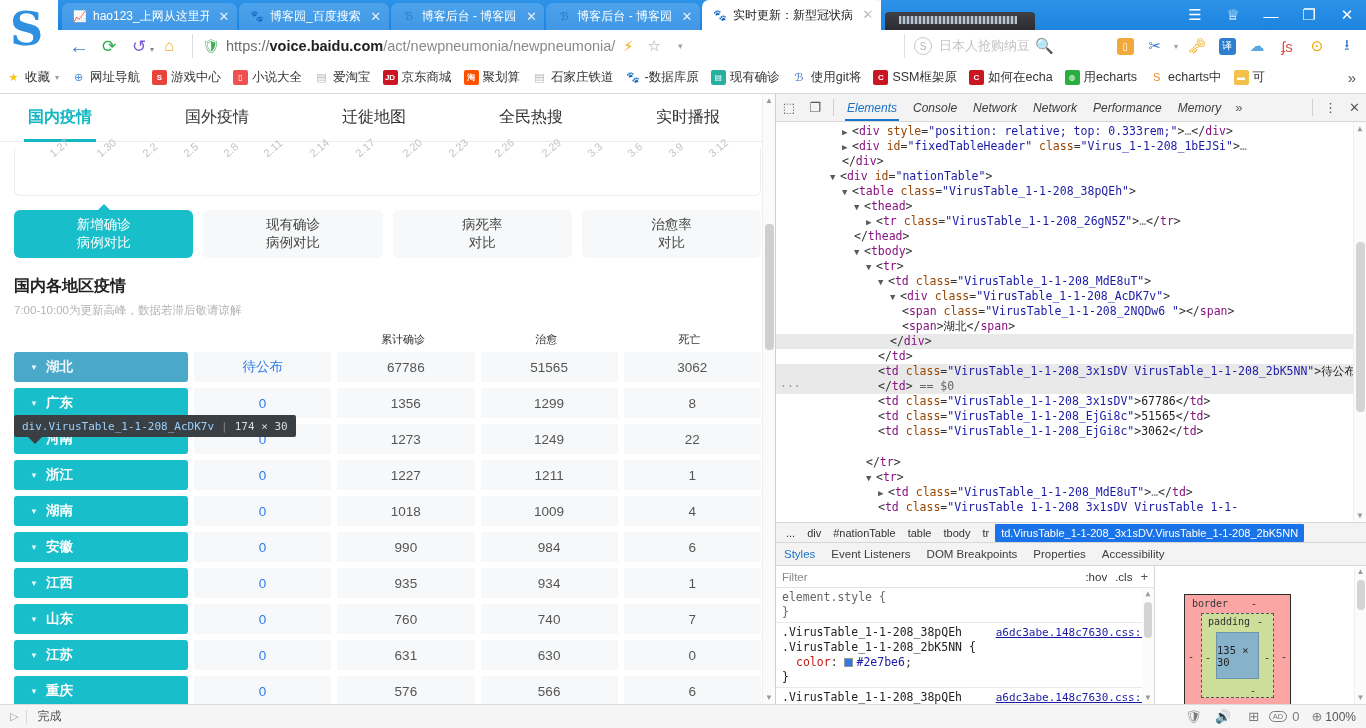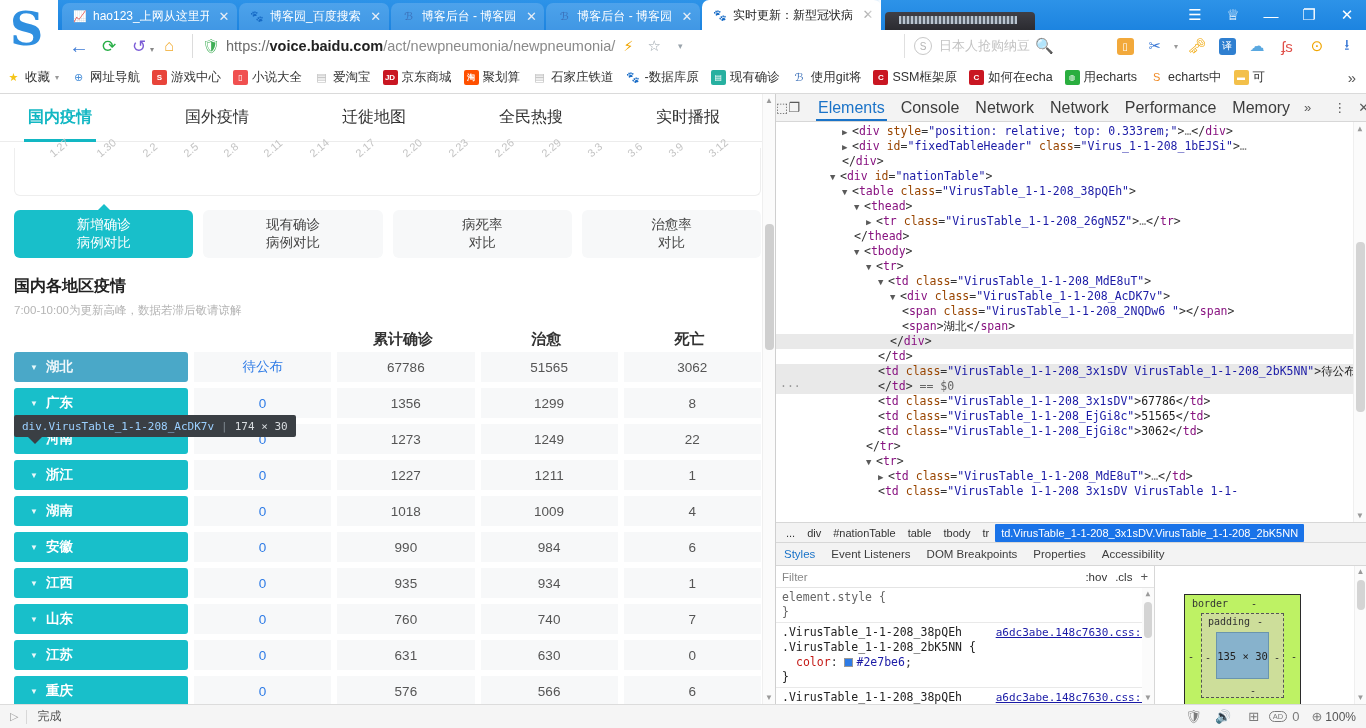--- a/index.html
+++ b/index.html
@@ -209,21 +209,21 @@
     border-left: 6px solid transparent; border-right: 6px solid transparent;
     border-bottom: 6px solid #18bfca;
   }
 
   .sectitle { margin: 18px 0 0 14px; font-size: 16px; color: #222; font-weight: bold;}
   .subtitle { margin: 6px 0 0 14px; font-size: 11.5px; color: #b4b4b4; }
 
   .vtable { margin: 8px 14px 0 14px; }
   .vthead {
     display: flex; height: 26px; align-items: center;
-    font-size: 15px; color: #333; font-weight: bold;
+    font-size: 11px; color: #333; font-weight: normal;
   }
   .vthead .c0 { width: 174px; flex: 0 0 174px; }
   .vthead .c { flex: 1; text-align: center; }
   .vrow { display: flex; align-items: center; height: 30px; margin-bottom: 6px; }
   .vrow .name {
     width: 174px; flex: 0 0 174px; height: 30px; border-radius: 3px;
     background: #18bfca; color: #fff; font-size: 13.5px; font-weight: bold;
     display: flex; align-items: center; padding-left: 16px;
   }
   .vrow.sel .name { background: #4aa8c8; color: #f0f7fa; }
@@ -273,21 +273,21 @@
     height: 28px; display: flex; align-items: center;
     border-bottom: 1px solid #d7d7d7; background: #f3f3f3; font-size: 12px;
   }
   .dticon {
     width: 26px; height: 26px; display: flex; align-items: center; justify-content: center;
     color: #5a5a5a; font-size: 13px;
   }
   .dtvline { width:1px; height: 17px; background:#d0d0d0; margin: 0 5px; }
   .dttab {
     padding: 0 8px; height: 27px; display: flex; align-items: center;
-    color: #3c3c3c; font-size: 16px; position: relative;
+    color: #3c3c3c; font-size: 12px; position: relative; font-style: italic;
   }
   .dttab.active { color: #1a73c8; }
   .dttab.active::after {
     content:""; position:absolute; left:6px; right:6px; bottom:0; height:2px; background:#1a73c8;
   }
   .dtbar .spacer { flex: 1; }
   .dtmore { padding: 0 6px; color:#5a5a5a; font-size: 13px; }
 
   .domtree {
     flex: 0 0 400px; overflow: hidden; position: relative;
@@ -360,22 +360,22 @@
     border:1px solid #999; vertical-align:-1px; margin-right:3px;
   }
   .es { color: #666; }
 
   .spscroll { position:absolute; right:0; top:22px; bottom:0; width: 12px; background:#fbfbfb; }
   .spscroll .ar { height:12px; text-align:center; line-height:12px; font-size:8px; color:#9a9a9a;}
   .spscroll .th { position:absolute; left:2px; top:14px; width:8px; height:36px; background:#d4d4d4; border-radius:4px;}
 
   .boxpane { width: 211px; flex: 0 0 211px; position: relative; background: #fff; }
   .boxmodel {
-    position: absolute; left: 29px; top: 28px; width: 117px; height: 123px;
-    background: #bef264; border: 1px solid #2b2b2b;
+    position: absolute; left: 29px; top: 28px; width: 107px; height: 123px;
+    background: #fca5a5; border: 1px solid #2b2b2b;
     font-family: "DejaVu Sans Mono", monospace; font-size: 10px; color: #333;
   }
   .boxmodel .lbl { position: absolute; left: 7px; top: 3px; font-size: 10px; }
   .bm-pad {
     position: absolute; left: 16px; top: 18px; right: 16px; bottom: 18px;
     background: #cdde9a; border: 1px dashed #555;
   }
   .bm-pad .lbl { position: absolute; left: 6px; top: 2px; }
   .bm-content {
     position: absolute; left: 14px; top: 18px; right: 14px; bottom: 18px;
@@ -781,21 +781,21 @@
           <div class="dl" style="padding-left: 102px;"><span class="arrowt">▼</span><span class="pun">&lt;</span><span class="tg">td</span> <span class="at">class</span><span class="pun">=</span><span class="av">"VirusTable_1-1-208_MdE8uT"</span><span class="pun">&gt;</span></div>
           <div class="dl" style="padding-left: 114px;"><span class="arrowt">▼</span><span class="pun">&lt;</span><span class="tg">div</span> <span class="at">class</span><span class="pun">=</span><span class="av">"VirusTable_1-1-208_AcDK7v"</span><span class="pun">&gt;</span></div>
           <div class="dl" style="padding-left: 126px;"><span class="pun">&lt;</span><span class="tg">span</span> <span class="at">class</span><span class="pun">=</span><span class="av">"VirusTable_1-1-208_2NQDw6 "</span><span class="pun">&gt;&lt;/</span><span class="tg">span</span><span class="pun">&gt;</span></div>
           <div class="dl" style="padding-left: 126px;"><span class="pun">&lt;</span><span class="tg">span</span><span class="pun">&gt;</span><span class="txt">湖北</span><span class="pun">&lt;/</span><span class="tg">span</span><span class="pun">&gt;</span></div>
           <div class="dl hl" style="padding-left: 114px;"><span class="pun">&lt;/</span><span class="tg">div</span><span class="pun">&gt;</span></div>
           <div class="dl" style="padding-left: 102px;"><span class="pun">&lt;/</span><span class="tg">td</span><span class="pun">&gt;</span></div>
           <div class="dl wrap2 hl" style="padding-left: 102px; position: relative;"><span class="pun">&lt;</span><span class="tg">td</span> <span class="at">class</span><span class="pun">=</span><span class="av">"VirusTable_1-1-208_3x1sDV VirusTable_1-1-208_2bK5NN"</span><span class="pun">&gt;</span><span class="txt">待公布</span><span class="pun">&lt;/</span><span class="tg">td</span><span class="pun">&gt;</span> <span class="dollar">== $0</span><span class="ellipsisdots">···</span></div>
           <div class="dl" style="padding-left: 102px;"><span class="pun">&lt;</span><span class="tg">td</span> <span class="at">class</span><span class="pun">=</span><span class="av">"VirusTable_1-1-208_3x1sDV"</span><span class="pun">&gt;</span><span class="txt">67786</span><span class="pun">&lt;/</span><span class="tg">td</span><span class="pun">&gt;</span></div>
           <div class="dl" style="padding-left: 102px;"><span class="pun">&lt;</span><span class="tg">td</span> <span class="at">class</span><span class="pun">=</span><span class="av">"VirusTable_1-1-208_EjGi8c"</span><span class="pun">&gt;</span><span class="txt">51565</span><span class="pun">&lt;/</span><span class="tg">td</span><span class="pun">&gt;</span></div>
           <div class="dl" style="padding-left: 102px;"><span class="pun">&lt;</span><span class="tg">td</span> <span class="at">class</span><span class="pun">=</span><span class="av">"VirusTable_1-1-208_EjGi8c"</span><span class="pun">&gt;</span><span class="txt">3062</span><span class="pun">&lt;/</span><span class="tg">td</span><span class="pun">&gt;</span></div>
-          <div class="dl" style="padding-left: 90px;"><span class="pun">&lt;/</span><span class="tg">tr</span><span class="pun">&gt;</span></div>
+          <div class="dl" style="padding-left: 90px; margin-top: 16px;"><span class="pun">&lt;/</span><span class="tg">tr</span><span class="pun">&gt;</span></div>
           <div class="dl" style="padding-left: 90px;"><span class="arrowt">▼</span><span class="pun">&lt;</span><span class="tg">tr</span><span class="pun">&gt;</span></div>
           <div class="dl" style="padding-left: 102px;"><span class="arrowt">▶</span><span class="pun">&lt;</span><span class="tg">td</span> <span class="at">class</span><span class="pun">=</span><span class="av">"VirusTable_1-1-208_MdE8uT"</span><span class="pun">&gt;</span><span class="gray">…</span><span class="pun">&lt;/</span><span class="tg">td</span><span class="pun">&gt;</span></div>
           <div class="dl" style="padding-left: 102px; overflow: hidden; height: 11px;"><span class="pun">&lt;</span><span class="tg">td</span> <span class="at">class</span><span class="pun">=</span><span class="av">"VirusTable_1-1-208_3x1sDV VirusTable_1-1-</span></div>
         </div>
       <div class="treescroll">
         <div class="ar">▲</div>
         <div class="th"></div>
         <div class="ar" style="position:absolute;bottom:0;left:0;right:0">▼</div>
       </div>
     </div>

